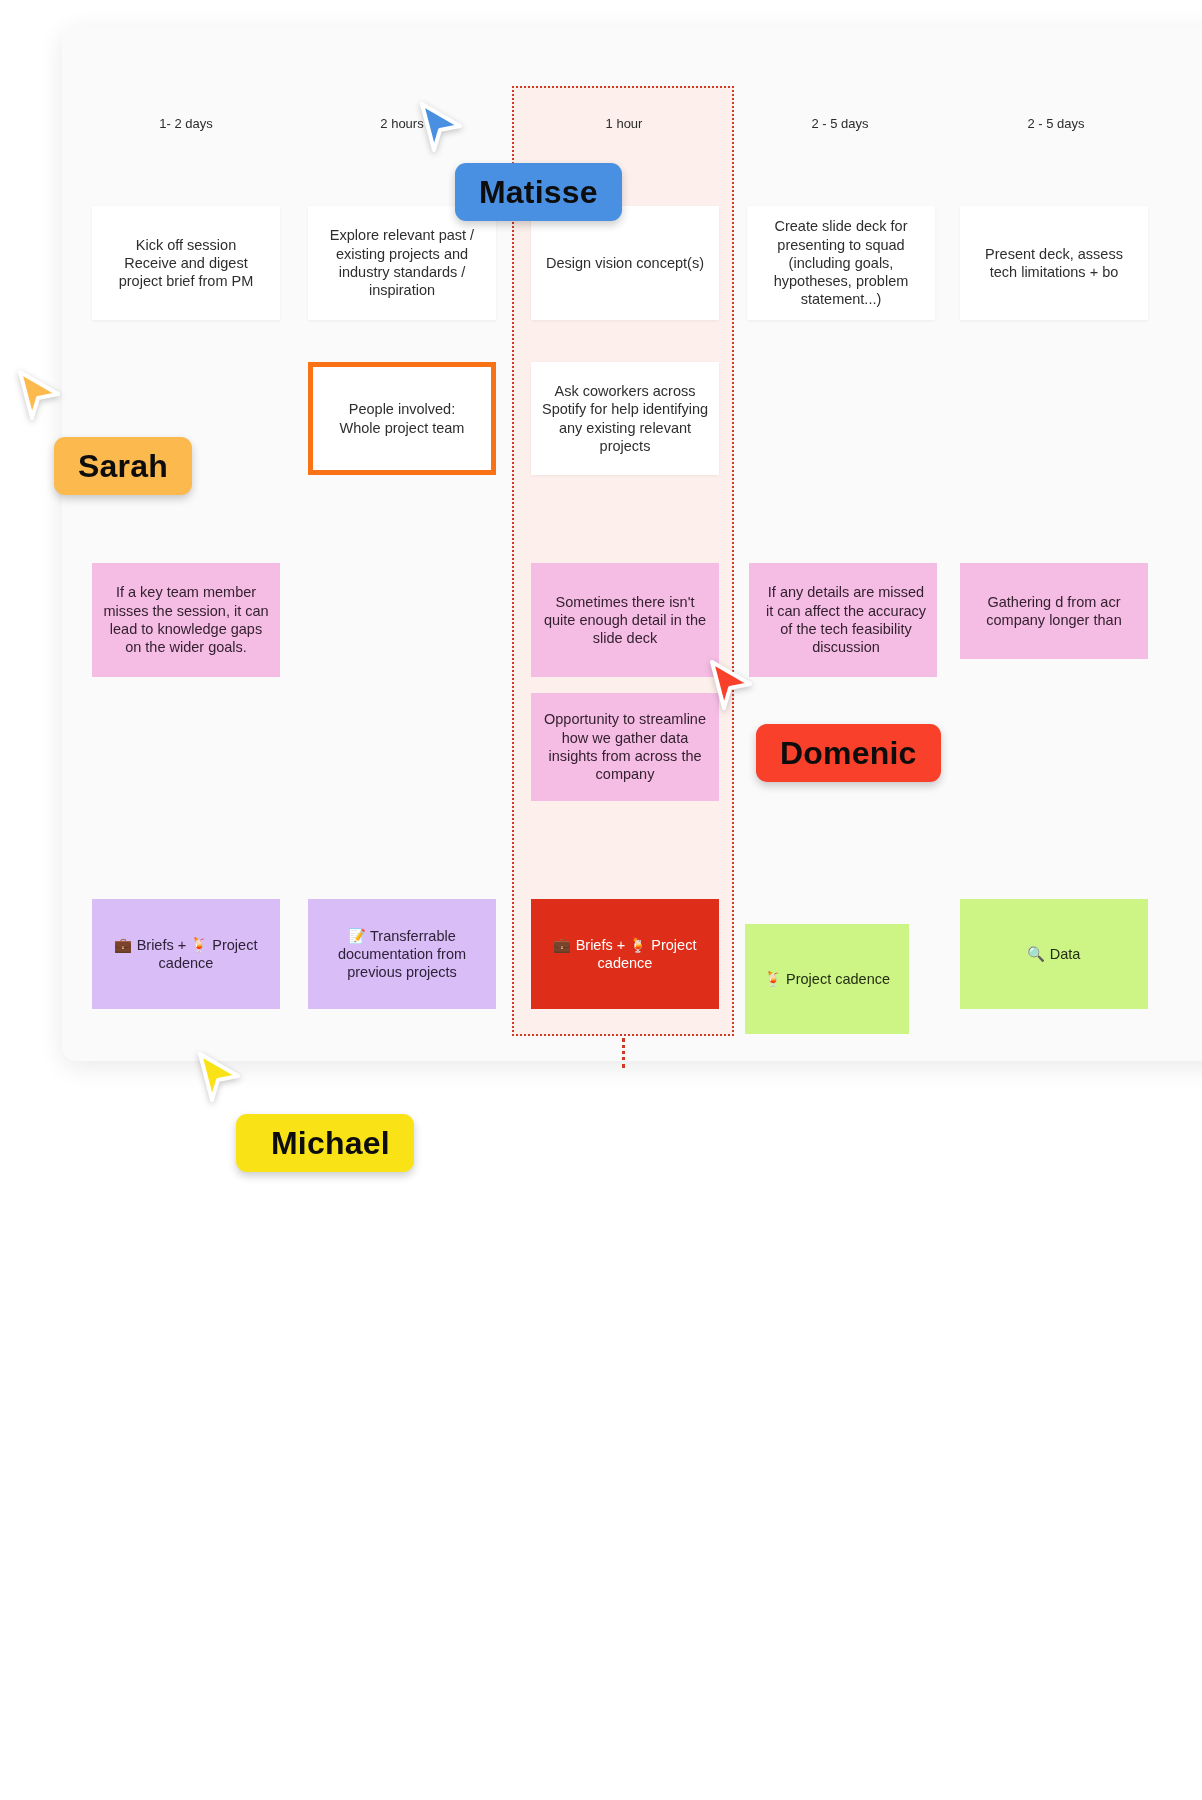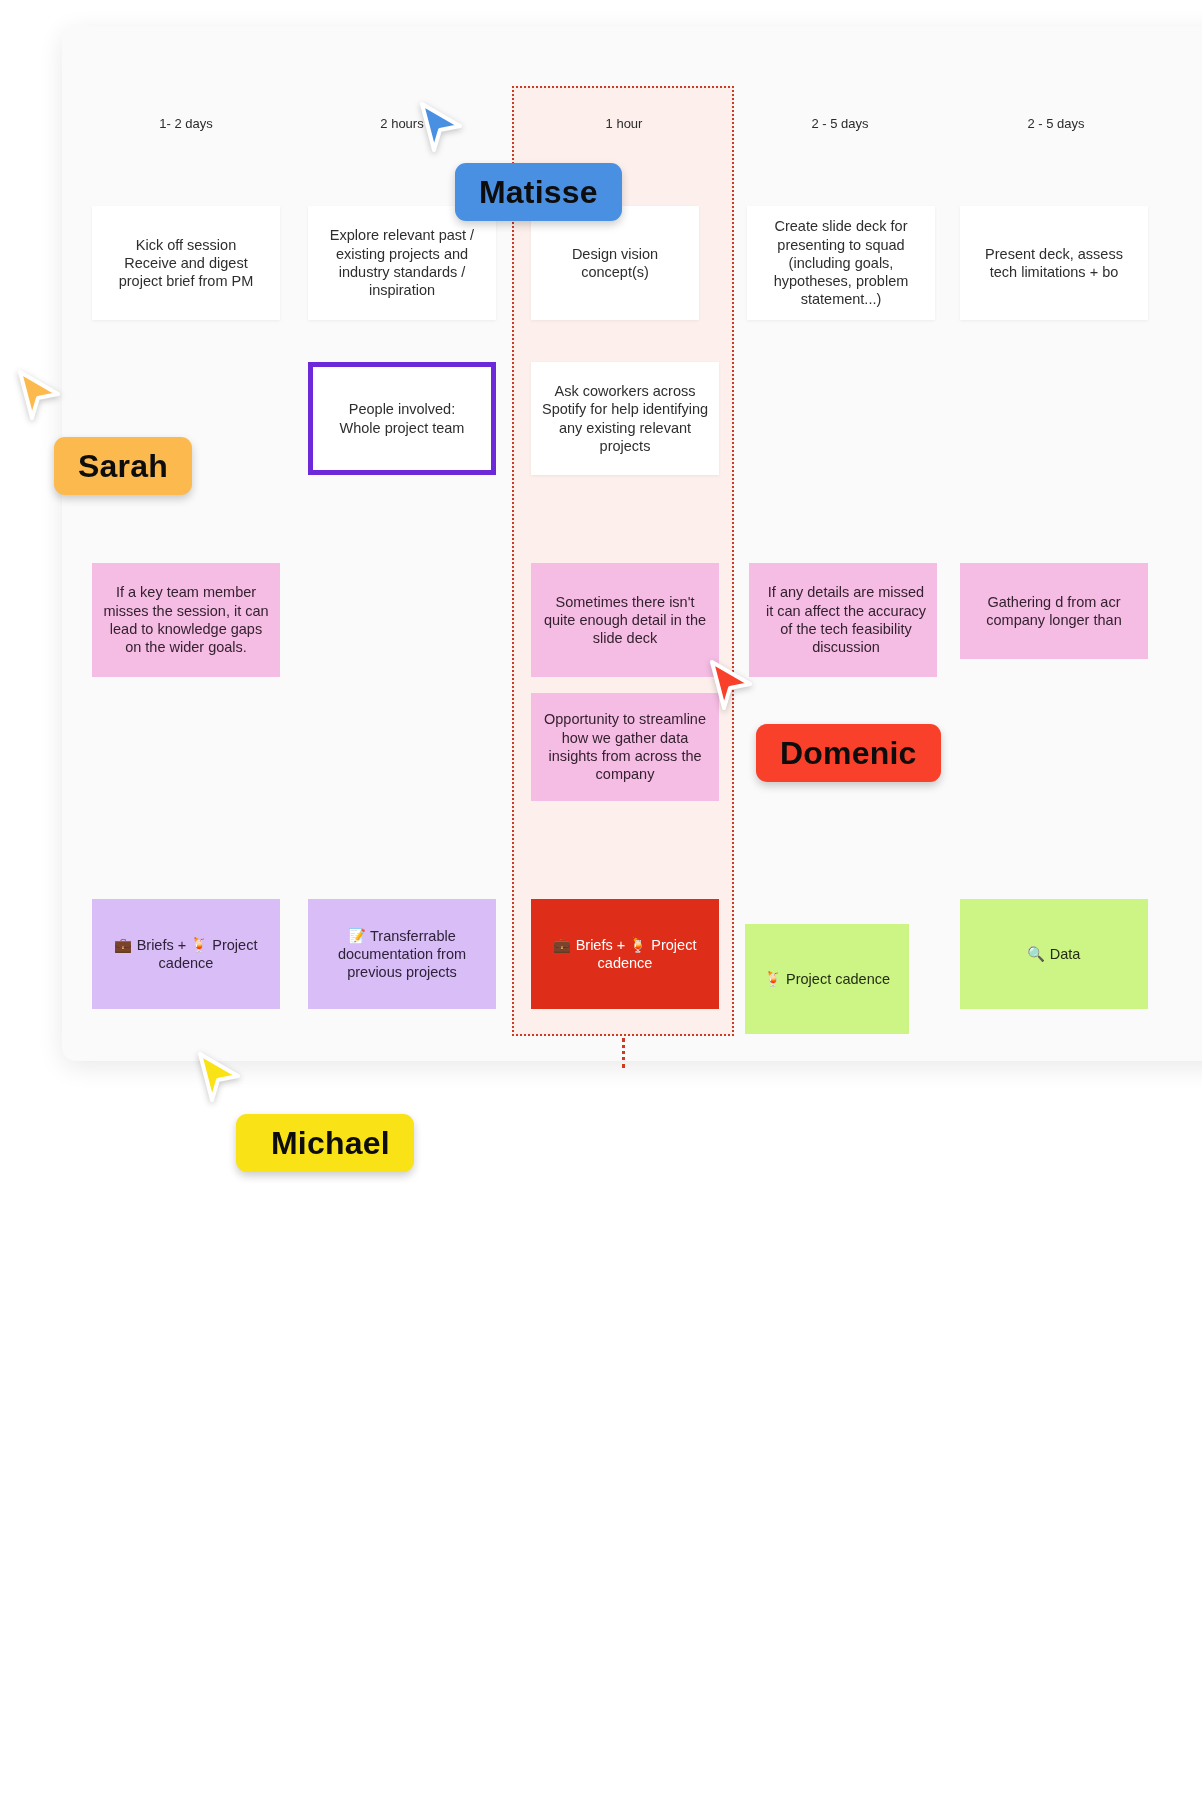--- a/index.html
+++ b/index.html
@@ -59,21 +59,21 @@
     color: #2e2e2e;
     padding: 8px 10px;
   }
   .card.white { background: #ffffff; box-shadow: 0 1px 3px rgba(0,0,0,0.06); }
   .card.pink  { background: #f6bde4; color: #342130; }
   .card.purple{ background: #d8bdf6; color: #2e2238; }
   .card.green { background: #ccf585; color: #242d13; }
   .card.red   { background: #de2d18; color: #ffffff; }
   .card.selected-outline {
     background: #ffffff;
-    border: 5px solid #6d28d9;
+    border: 5px solid #f97316;
   }
 
   
   .cursor { position: absolute; width: 54px; height: 58px; }
   .cursor svg { display: block; width: 100%; height: 100%;
     filter: drop-shadow(0 2px 3px rgba(0,0,0,0.22)); }
 
   .name-tag {
     position: absolute;
     display: flex; align-items: center; justify-content: center;
@@ -100,21 +100,21 @@
 
   <div class="col-head" style="left:95px;  width:182px;">1- 2 days</div>
   <div class="col-head" style="left:311px; width:182px;">2 hours</div>
   <div class="col-head" style="left:533px; width:182px;">1 hour</div>
   <div class="col-head" style="left:749px; width:182px;">2 - 5 days</div>
   <div class="col-head" style="left:965px; width:182px;">2 - 5 days</div>
 
   <div class="card white" style="left: 92px; top: 206px; width: 188px; height: 114px; white-space: pre-line;">Kick off session
 Receive and digest project brief from PM</div>
   <div class="card white" style="left:308px; top:206px; width:188px; height:114px;">Explore relevant past / existing projects and industry standards / inspiration</div>
-  <div class="card white" style="left:531px; top:206px; width:168px; height:114px;">Design vision concept(s)</div>
+  <div class="card white" style="left:531px; top:206px; width:188px; height:114px;">Design vision concept(s)</div>
   <div class="card white" style="left:747px; top:206px; width:188px; height:114px;">Create slide deck for presenting to squad (including goals, hypotheses, problem statement...)</div>
   <div class="card white" style="left:960px; top:206px; width:188px; height:114px;">Present deck, assess tech limitations + bo</div>
 
   <div class="card selected-outline" style="left: 308px; top: 362px; width: 188px; height: 113px; white-space: pre-line;">People involved:
 Whole project team</div>
   <div class="card white" style="left:531px; top:362px; width:188px; height:113px;">Ask coworkers across Spotify for help identifying any existing relevant projects</div>
 
   <div class="card pink" style="left:92px;  top:563px; width:188px; height:114px;">If a key team member misses the session, it can lead to knowledge gaps on the wider goals.</div>
   <div class="card pink" style="left:531px; top:563px; width:188px; height:114px;">Sometimes there isn't quite enough detail in the slide deck</div>
   <div class="card pink" style="left:749px; top:563px; width:188px; height:114px;padding-left:16px;">If any details are missed it can affect the accuracy of the tech feasibility discussion</div>

